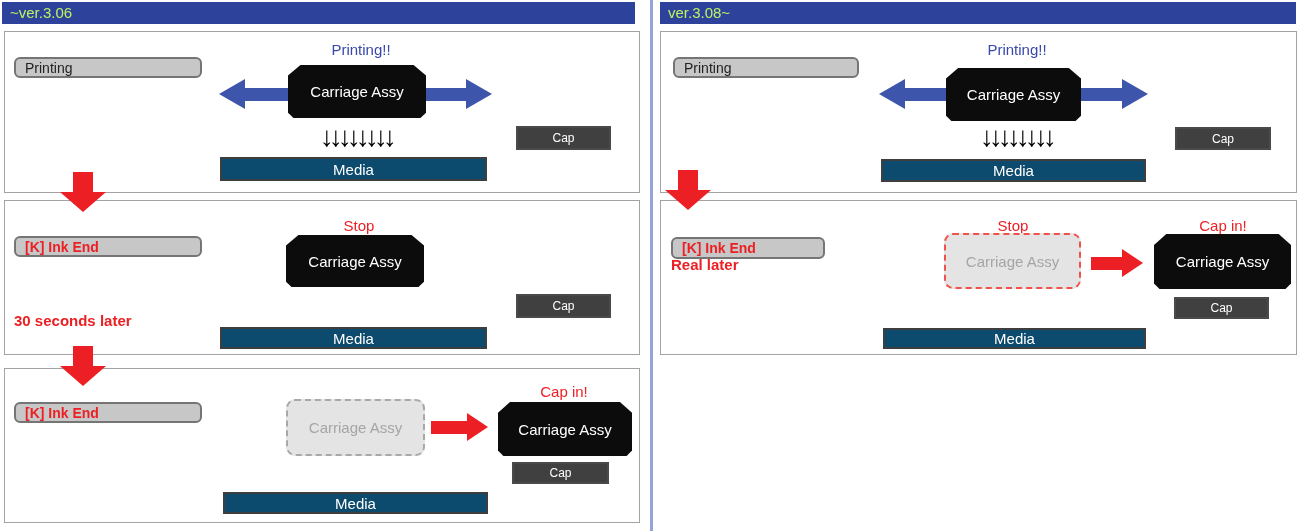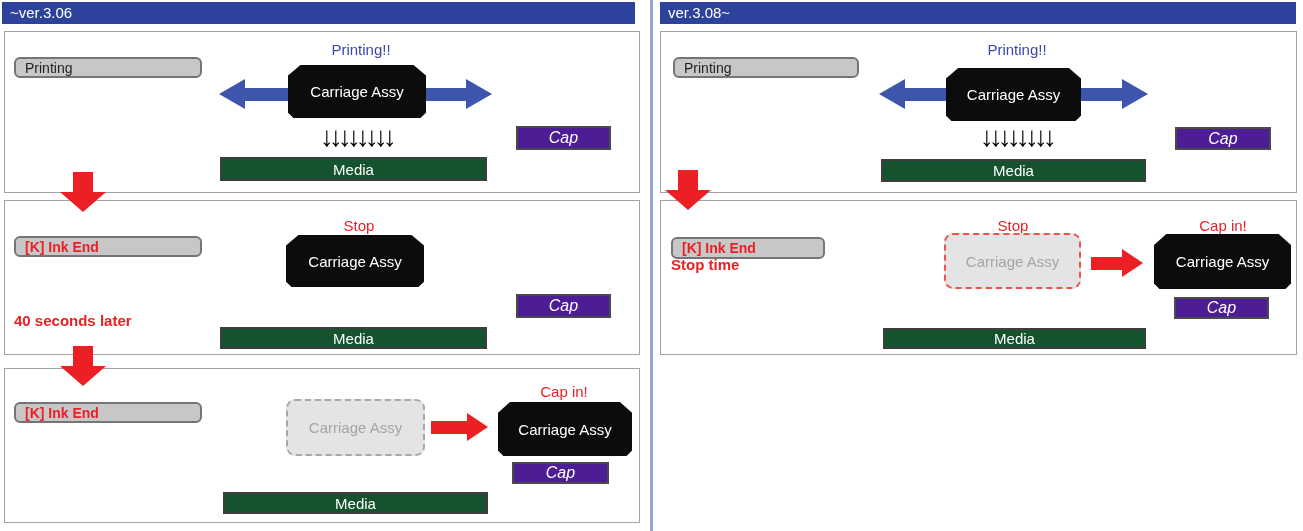--- a/index.html
+++ b/index.html
@@ -2,45 +2,45 @@
 <html style="--header-bg: #2d439b; --accent-blue: #3d56ab; --caption-blue: #3948ab; --alert-red: #ec2024; --divider-blue: #93a4d6;"><head>
 <meta charset="utf-8">
 <style>
   :root{
     --header-bg:#2d439b; --accent-blue:#3d56ab; --caption-blue:#3948ab;
     --alert-red:#ec2024; --divider-blue:#93a4d6;
   }
   html,body{margin:0;padding:0;background:#fff;}
   #stage{position:relative;width:1303px;height:531px;background:#fff;overflow:hidden;
          font-family:"Liberation Sans",sans-serif;}
-  .col-header{position:absolute;height:22px;background:var(--header-bg);color:#ffffff;
+  .col-header{position:absolute;height:22px;background:var(--header-bg);color:#bef264;
               font-size:15px;line-height:22px;padding-left:8px;box-sizing:border-box;}
   .divider{position:absolute;top:0;width:3px;height:531px;background:var(--divider-blue);}
   .panel{position:absolute;background:#fff;border:1.5px solid #a3a3a3;box-sizing:border-box;}
   .status-btn{position:absolute;height:21px;background:#c7c7c7;border:2px solid #757575;
               border-radius:6px;font-size:14px;line-height:18px;padding-left:9px;
               box-sizing:border-box;color:#222;}
   .status-btn.red{color:var(--alert-red);font-weight:bold;margin-top:13px;}
   .caption{position:absolute;font-weight:normal;font-size:15px;text-align:center;width:160px;}
   .caption.blue{color:var(--caption-blue);}
   .caption.red{color:var(--alert-red);}
   .note{position:absolute;font-weight:bold;font-size:15px;color:var(--alert-red);}
   .carriage{position:absolute;background:#0c0c0c;color:#fff;display:flex;align-items:center;
             justify-content:center;font-size:15px;
             clip-path:polygon(9% 0,91% 0,100% 20%,100% 90%,96% 100%,4% 100%,0 90%,0 20%);}
   .ghost{position:absolute;background:#e4e4e4;border:2px dashed #a8a8a8;border-radius:9px;
          color:#a5a5a5;display:flex;align-items:center;justify-content:center;font-size:15px;
          box-sizing:border-box;}
   .ghost.red-border{border-color:#f0514a;}
-  .media{position:absolute;background:#14532d;border:2px solid #3e3e3e;color:#fff;
+  .media{position:absolute;background:#0c4a6e;border:2px solid #3e3e3e;color:#fff;
          text-align:center;font-size:15px;box-sizing:border-box;display:flex;
          align-items:center;justify-content:center;}
-  .cap{position:absolute;background:#4c1d95;border:2px solid #4a4a4a;color:#fff;
-       text-align:center;font-size:16px;box-sizing:border-box;display:flex;
-       align-items:center;justify-content:center;font-style:italic;}
+  .cap{position:absolute;background:#404040;border:2px solid #4a4a4a;color:#fff;
+       text-align:center;font-size:12px;box-sizing:border-box;display:flex;
+       align-items:center;justify-content:center;}
   .harrow{position:absolute;height:30px;display:flex;align-items:center;}
   .harrow .shaft{height:13px;background:var(--accent-blue);flex:1;}
   .harrow .head-l{width:0;height:0;border-top:15px solid transparent;
                   border-bottom:15px solid transparent;border-right:26px solid var(--accent-blue);}
   .harrow .head-r{width:0;height:0;border-top:15px solid transparent;
                   border-bottom:15px solid transparent;border-left:26px solid var(--accent-blue);}
   .rarrow{position:absolute;height:28px;display:flex;align-items:center;}
   .rarrow .shaft{height:13px;background:var(--alert-red);flex:1;}
   .rarrow .head-r{width:0;height:0;border-top:14px solid transparent;
                   border-bottom:14px solid transparent;border-left:21px solid var(--alert-red);}
@@ -81,21 +81,21 @@
     <span class="vshaft"></span>
     <span class="vhead"></span>
   </div>
 
   <div class="panel" style="left:4px;top:200px;width:636px;height:155px;">
     <div class="status-btn red" style="left:9px;top:22px;width:188px;">[K] Ink End</div>
     <div class="caption red" style="left:274px;top:16px;">Stop</div>
     <div class="carriage" style="left:281px;top:34px;width:138px;height:52px;">Carriage Assy</div>
     <div class="cap" style="left:511px;top:93px;width:95px;height:24px;">Cap</div>
     <div class="media" style="left:215px;top:126px;width:267px;height:22px;">Media</div>
-    <div class="note" style="left:9px;top:111px;">40 seconds later</div>
+    <div class="note" style="left:9px;top:111px;">30 seconds later</div>
   </div>
 
   <div class="varrow" style="left:60px;top:346px;">
     <span class="vshaft"></span>
     <span class="vhead"></span>
   </div>
 
   <div class="panel" style="left:4px;top:368px;width:636px;height:155px;">
     <div class="status-btn red" style="left:9px;top:20px;width:188px;">[K] Ink End</div>
     <div class="ghost" style="left:281px;top:30px;width:139px;height:57px;">Carriage Assy</div>
@@ -128,21 +128,21 @@
     <div class="media" style="left:220px;top:127px;width:265px;height:23px;">Media</div>
   </div>
 
   <div class="varrow" style="left:665px;top:170px;">
     <span class="vshaft"></span>
     <span class="vhead"></span>
   </div>
 
   <div class="panel" style="left:660px;top:200px;width:637px;height:155px;">
     <div class="status-btn red" style="left:10px;top:23px;width:154px;height:22px;">[K] Ink End</div>
-    <div class="note" style="left:10px;top:55px;">Stop time</div>
+    <div class="note" style="left:10px;top:55px;">Real later</div>
     <div class="caption red" style="left:272px;top:16px;">Stop</div>
     <div class="ghost red-border" style="left:283px;top:32px;width:137px;height:56px;">Carriage Assy</div>
     <div class="rarrow" style="left:430px;top:48px;width:52px;">
       <span class="shaft"></span>
       <span class="head-r"></span>
     </div>
     <div class="caption red" style="left:482px;top:16px;">Cap in!</div>
     <div class="carriage" style="left:493px;top:33px;width:137px;height:55px;">Carriage Assy</div>
     <div class="cap" style="left:513px;top:96px;width:95px;height:22px;">Cap</div>
     <div class="media" style="left:222px;top:127px;width:263px;height:21px;">Media</div>

